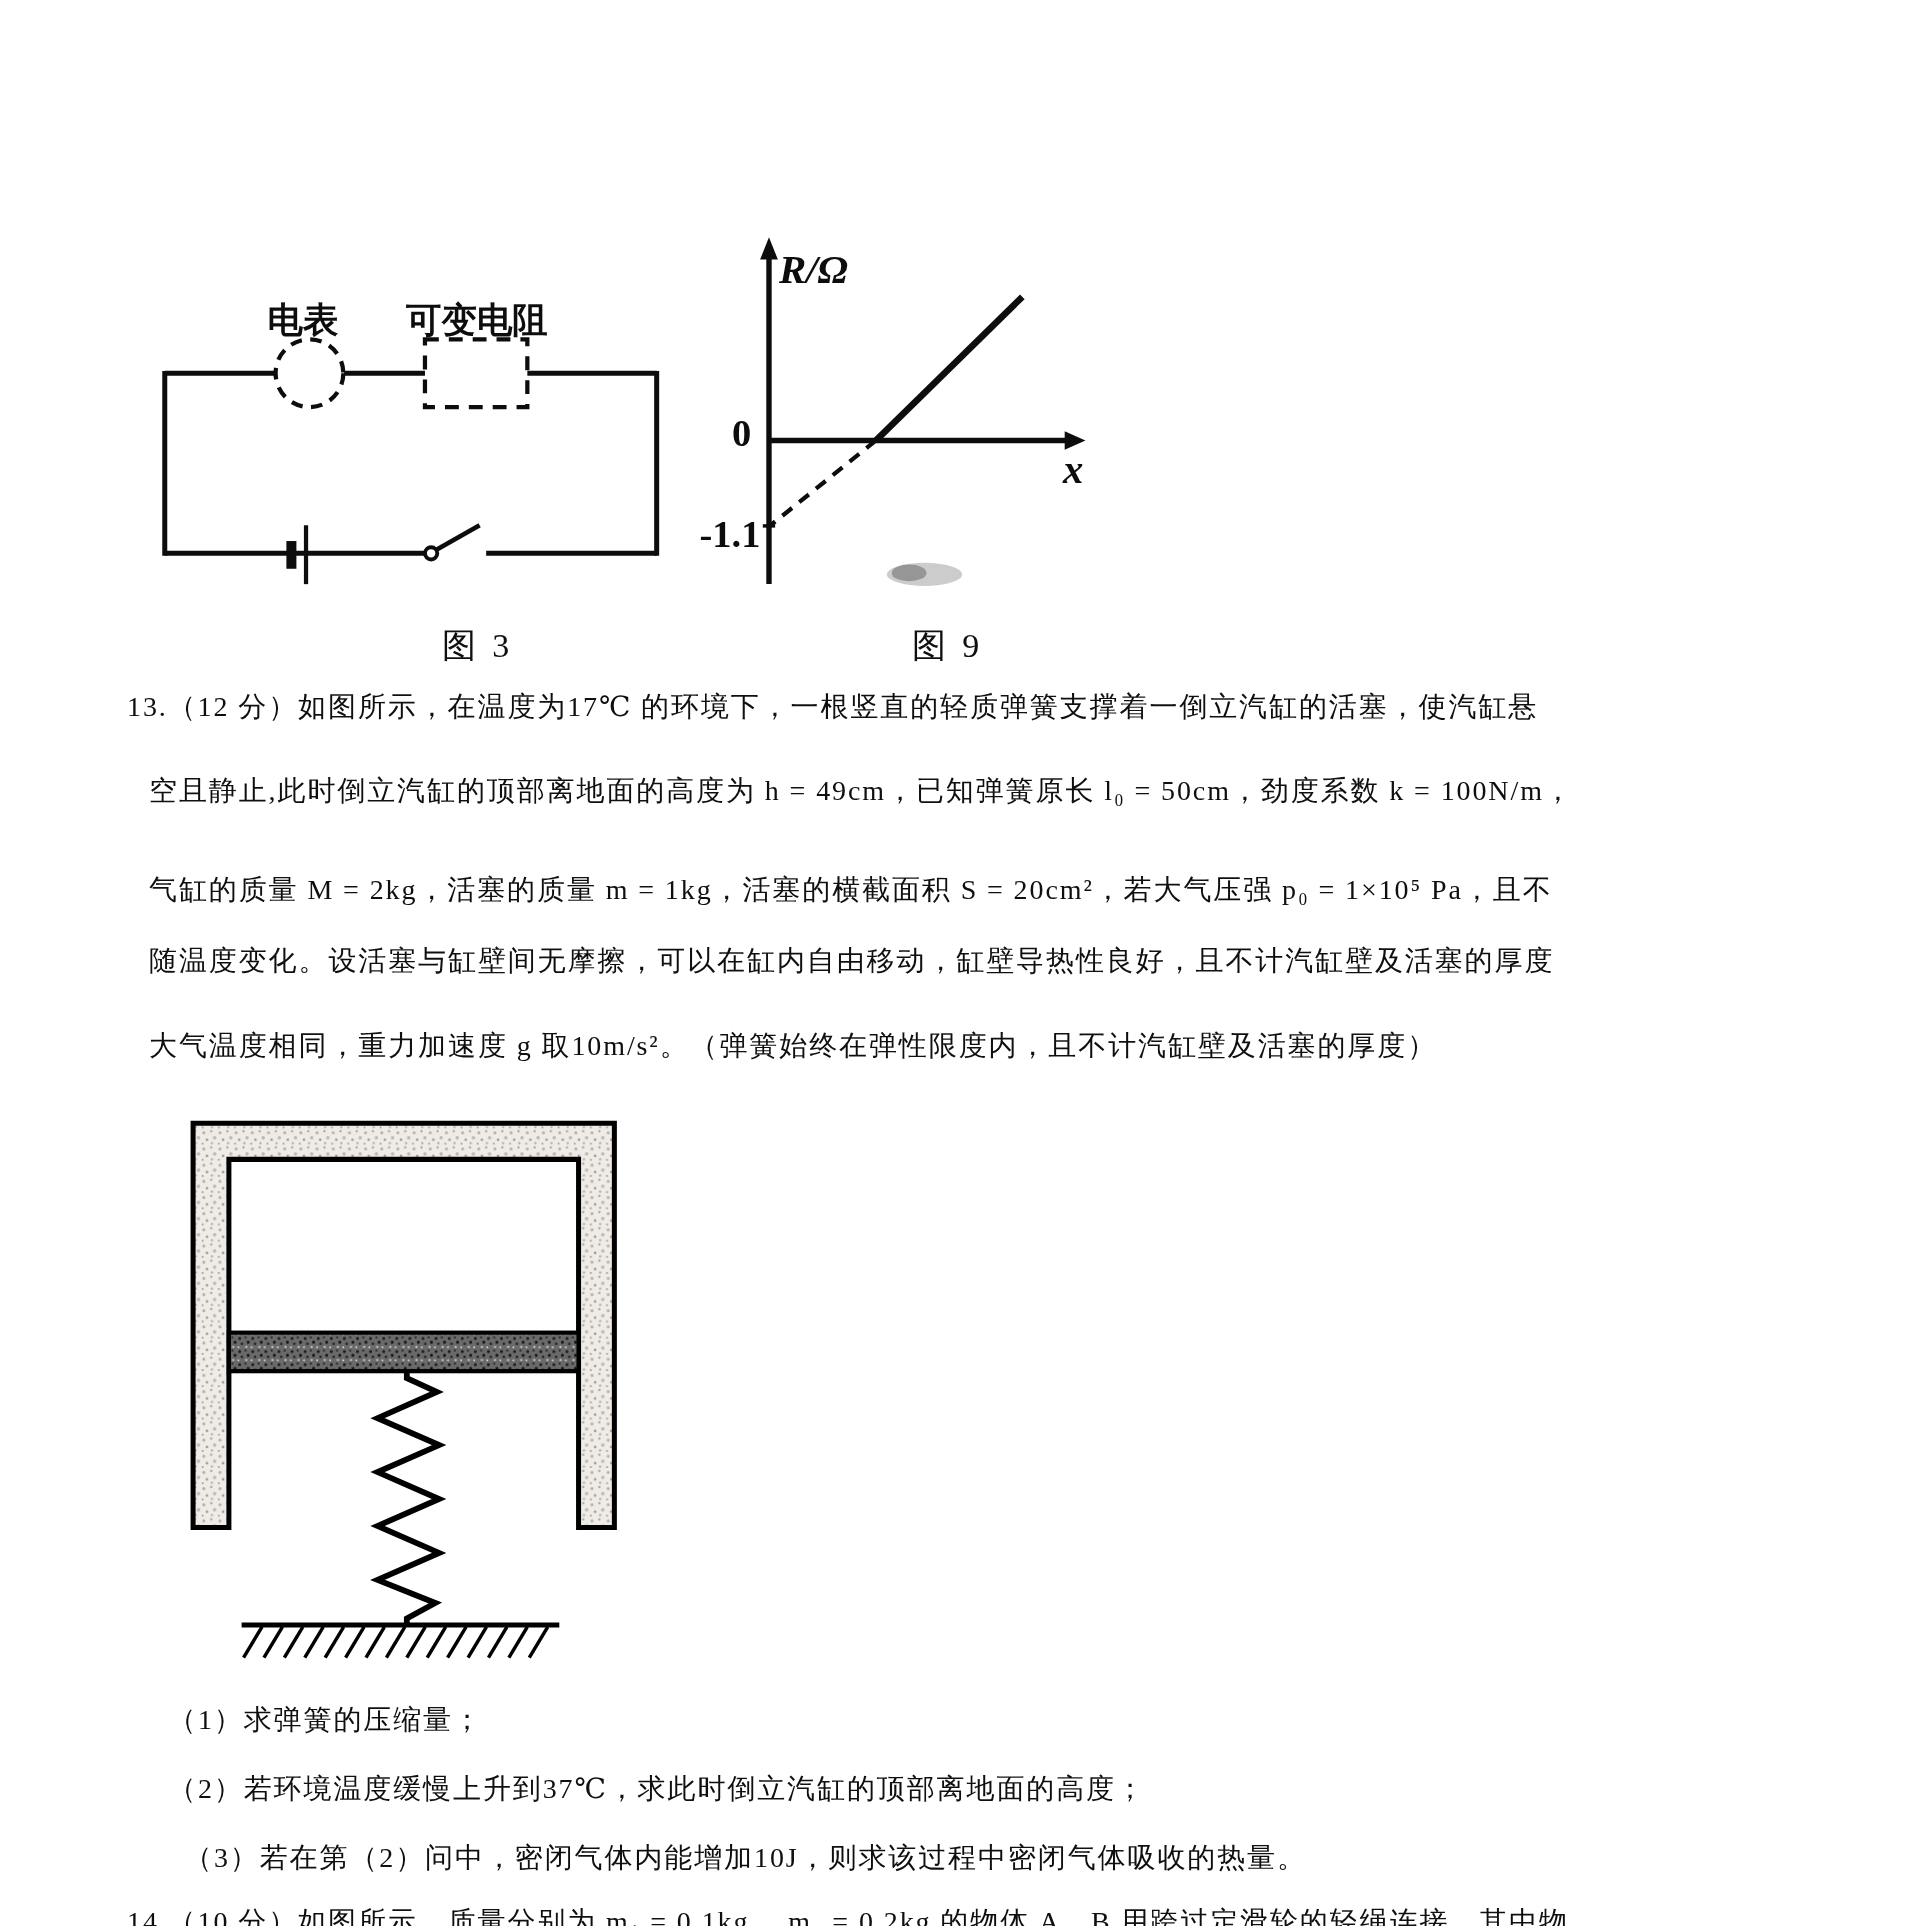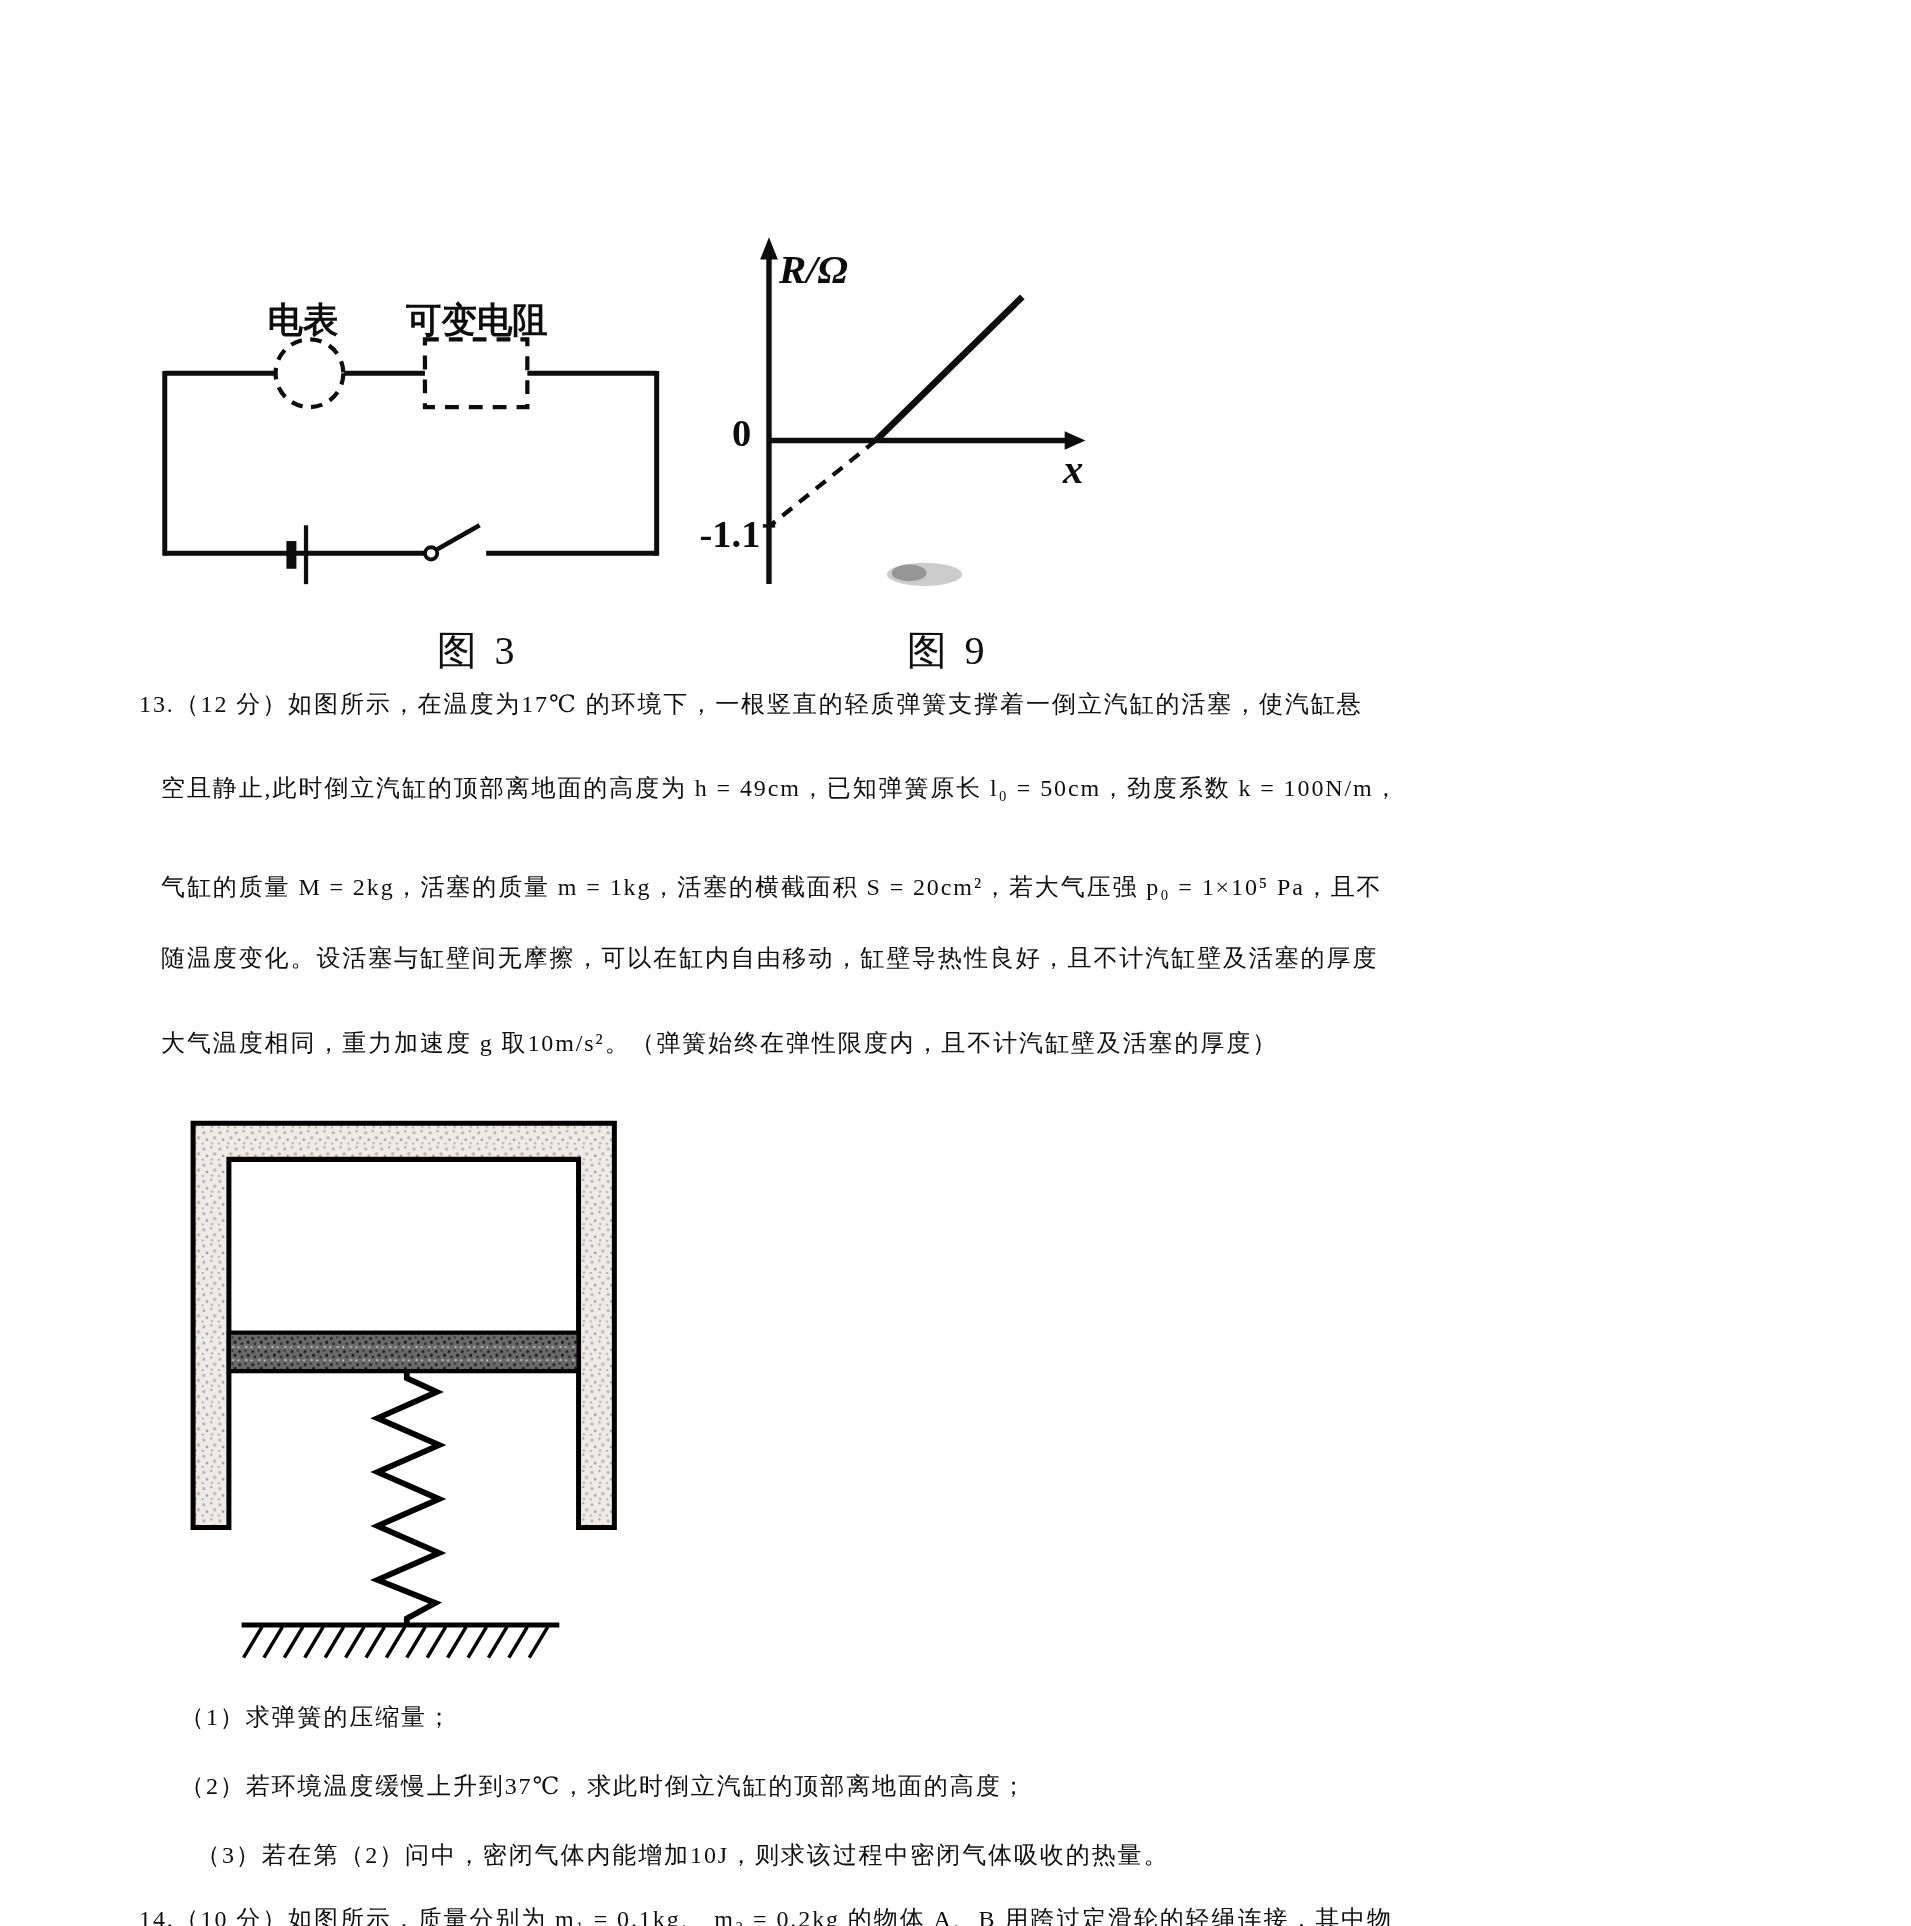--- a/index.html
+++ b/index.html
@@ -6,31 +6,30 @@
   .page{
     position:relative;
     width:1911px;
     height:2703px;
     background:#ffffff;
     overflow:hidden;
     font-family:"Liberation Serif","DejaVu Serif",serif;
   }
   .tl{
     position:absolute;
-    font-size:24px;
+    font-size:28px;
     line-height:1.18;
     color:#0f0f0f;
     white-space:nowrap;
     letter-spacing:1.9px;
     font-family:"Liberation Serif","DejaVu Serif",serif;
-    margin-left:12px;
   }
   .caption{
     position:absolute;
-    font-size:40px;
+    font-size:34px;
     color:#0f0f0f;
     text-align:center;
     width:85px;
     letter-spacing:3.9px;
     font-family:"Liberation Serif","DejaVu Serif",serif;
   }
   .figsvg{position:absolute;}
   .fig-label{
     font-family:"Liberation Sans","DejaVu Sans",sans-serif;
     font-weight:700;

